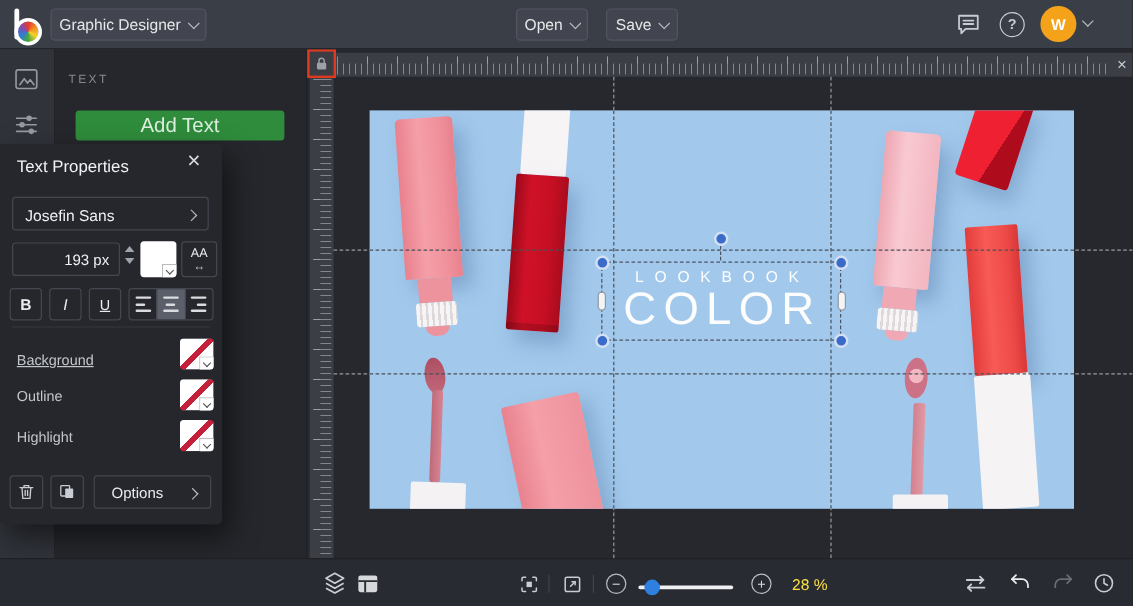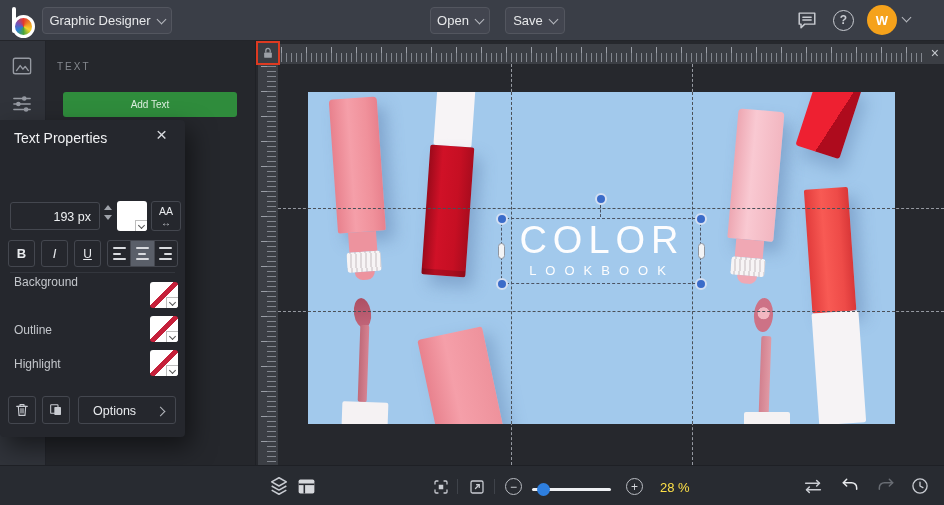--- a/index.html
+++ b/index.html
@@ -13,21 +13,21 @@
           display:flex;align-items:center;justify-content:center;gap:7px;font-size:13px;color:#e7e8ea;cursor:pointer;}
   .chev{display:inline-block;width:6px;height:6px;border-right:1.5px solid #b6b9bf;border-bottom:1.5px solid #b6b9bf;transform:rotate(45deg);margin-top:-3px;}
   .chev.r{transform:rotate(-45deg);margin-top:0;}
   .logo-stem{position:absolute;left:2px;top:0;width:4px;height:26px;background:#fff;border-radius:2px;}
   .logo-wheel{position:absolute;left:2px;top:8px;width:17px;height:17px;border-radius:50%;border:3px solid #fff;
               background:conic-gradient(#e4392f,#f09024,#f3d42c,#47a53c,#2d7fd4,#7a4fb5,#e4392f);}
   
   .strip{left:0;top:40px;width:45px;height:465px;background:#30333a;border-right:1px solid #22242a;z-index:5;}
   .toolpanel{left:45px;top:40px;width:210px;height:465px;background:#25272c;border-right:1px solid #1f2126;z-index:4;}
   .section-title{font-size:10px;letter-spacing:2px;color:#85898f;}
-  .add-text{background:#2f8c3c;border-radius:3px;color:#dcefdf;font-size:10px;cursor:pointer;}
+  .add-text{background:#2f8c3c;border-radius:3px;color:#dcefdf;font-size:17px;cursor:pointer;}
   
   .fpanel{left:0;top:120px;width:185px;height:317px;background:#25272d;z-index:50;
           border-radius:0 4px 4px 4px;box-shadow:6px 10px 24px rgba(0,0,0,.5);}
   .ctl{border:1px solid #44474f;border-radius:3px;background:transparent;box-sizing:border-box;}
   .lbl{font-size:12px;color:#c3c6cb;}
   .none-swatch{background:#fff;border-radius:3px;
     background-image:linear-gradient(135deg,transparent 0 44%,#c5203a 44% 56%,transparent 56%);}
   .corner{position:absolute;right:0;bottom:0;width:11px;height:10px;background:#fff;border-left:1px solid #bdbdbd;
           border-top:1px solid #bdbdbd;border-radius:0 0 3px 0;display:flex;align-items:center;justify-content:center;}
   .corner i{display:block;width:4px;height:4px;border-right:1.2px solid #555;border-bottom:1.2px solid #555;transform:rotate(45deg);margin-top:-2px;}
@@ -123,20 +123,24 @@
     <div class="abs section-title" style="left:12px;top:21px;">TEXT</div>
     <div class="abs add-text flexc" style="left:18px;top:52px;width:174px;height:25px;">
       <span>Add Text</span>
     </div>
   </div>
 
   <div class="abs fpanel">
     <div class="abs" style="left:14px;top:10px;font-size:14px;color:#f0f1f3;">Text Properties</div>
     <div class="abs" style="left:156px;top:4px;font-size:19px;color:#d8dade;cursor:pointer;">×</div>
 
+    <div class="abs ctl" style="left:10px;top:44px;width:164px;height:28px;cursor:pointer;">
+      <span class="abs" style="left:10px;top:7px;font-size:13px;color:#eef0f2;">Josefin Sans</span>
+      <span class="abs chev r" style="right:10px;top:11px;"></span>
+    </div>
 
     <div class="abs ctl" style="left:10px;top:82px;width:90px;height:28px;padding-left:44px;">
       <span class="abs" style="right:8px;top:7px;font-size:12.5px;color:#eef0f2;">193 px</span>
     </div>
     <div class="abs" style="left:104px;top:85px;display:flex;flex-direction:column;gap:5px;">
       <span class="tri-up"></span>
       <span class="tri-dn"></span>
     </div>
     <div class="abs" style="left:117px;top:81px;width:30px;height:30px;background:#fff;border-radius:3px;cursor:pointer;">
       <span class="corner">
@@ -166,21 +170,21 @@
       </div>
       <div class="flexc" style="flex:1;flex-direction:column;cursor:pointer;">
         <span class="bar" style="width:13px;"></span>
           <span class="bar" style="width:8px;margin-left:5px;"></span>
           <span class="bar" style="width:13px;"></span>
       </div>
     </div>
 
     <div class="abs" style="left:10px;top:152px;width:165px;border-top:1px solid #33363d;"></div>
 
-    <div class="abs lbl" style="left:14px;top:155px;">Background</div>
+    <div class="abs lbl" style="left:14px;top:173px;text-decoration:underline;">Background</div>
     <div class="abs none-swatch" style="left:150px;top:162px;width:28px;height:26px;cursor:pointer;">
       <span class="corner">
           <i></i>
         </span>
     </div>
     <div class="abs lbl" style="left:14px;top:203px;">Outline</div>
     <div class="abs none-swatch" style="left:150px;top:196px;width:28px;height:26px;cursor:pointer;">
       <span class="corner">
           <i></i>
         </span>
@@ -274,22 +278,22 @@
       <div class="abs" style="left:446px;top:206px;width:19px;height:34px;border-radius:50%;transform:rotate(4deg);background:radial-gradient(circle at 50% 45%,#f2b7c1 0 27%,#cd7286 30%);"></div>
       <div class="abs" style="left:452px;top:244px;width:10px;height:80px;border-radius:2px;transform:rotate(2deg);background:linear-gradient(90deg,#d2808e,#e09aa5);"></div>
       <div class="abs" style="left:436px;top:320px;width:46px;height:14px;background:#f5f2f3;border-radius:2px;"></div>
 
       <div class="dguideV" style="left:203px;"></div>
       <div class="dguideV" style="left:384px;"></div>
       <div class="dguideH" style="top:116px;"></div>
       <div class="dguideH" style="top:219px;"></div>
 
       <div class="abs" style="left:144px;top:128px;width:300px;text-align:center;z-index:3;">
+        <div style="font-size:13px;letter-spacing:9px;color:#fdfdfe;margin-top:3px;">LOOKBOOK</div>
         <div style="font-size:38px;line-height:40px;letter-spacing:6px;color:#fdfdfe;">COLOR</div>
-        <div style="font-size:13px;letter-spacing:9px;color:#fdfdfe;margin-top:3px;">LOOKBOOK</div>
       </div>
     </div>
 
     <div class="abs sel" style="left:246px;top:178px;width:200px;height:66px;z-index:5;">
       <span class="hdot" style="left:-6px;top:-6px;"></span>
       <span class="hdot" style="left:193px;top:-6px;"></span>
       <span class="hdot" style="left:-6px;top:59px;"></span>
       <span class="hdot" style="left:193px;top:59px;"></span>
       <span class="pill" style="left:-4px;top:24px;"></span>
       <span class="pill" style="left:196px;top:24px;"></span>

